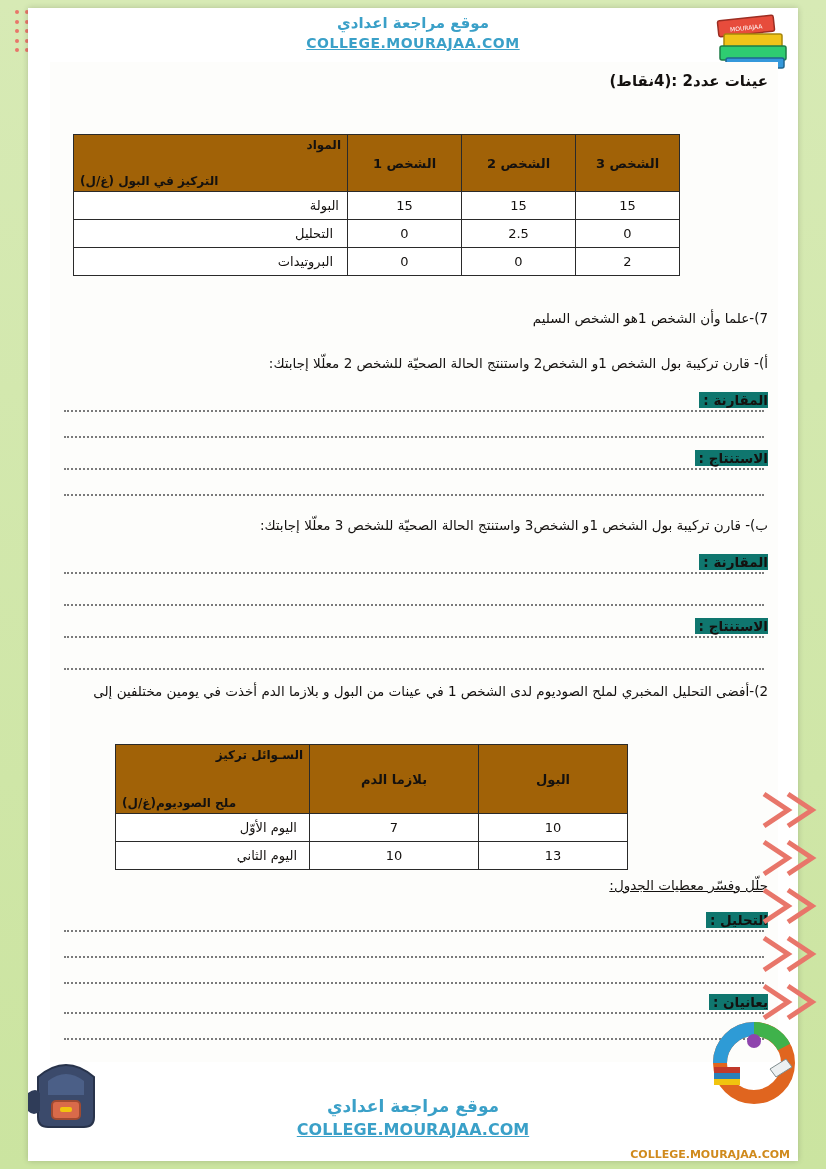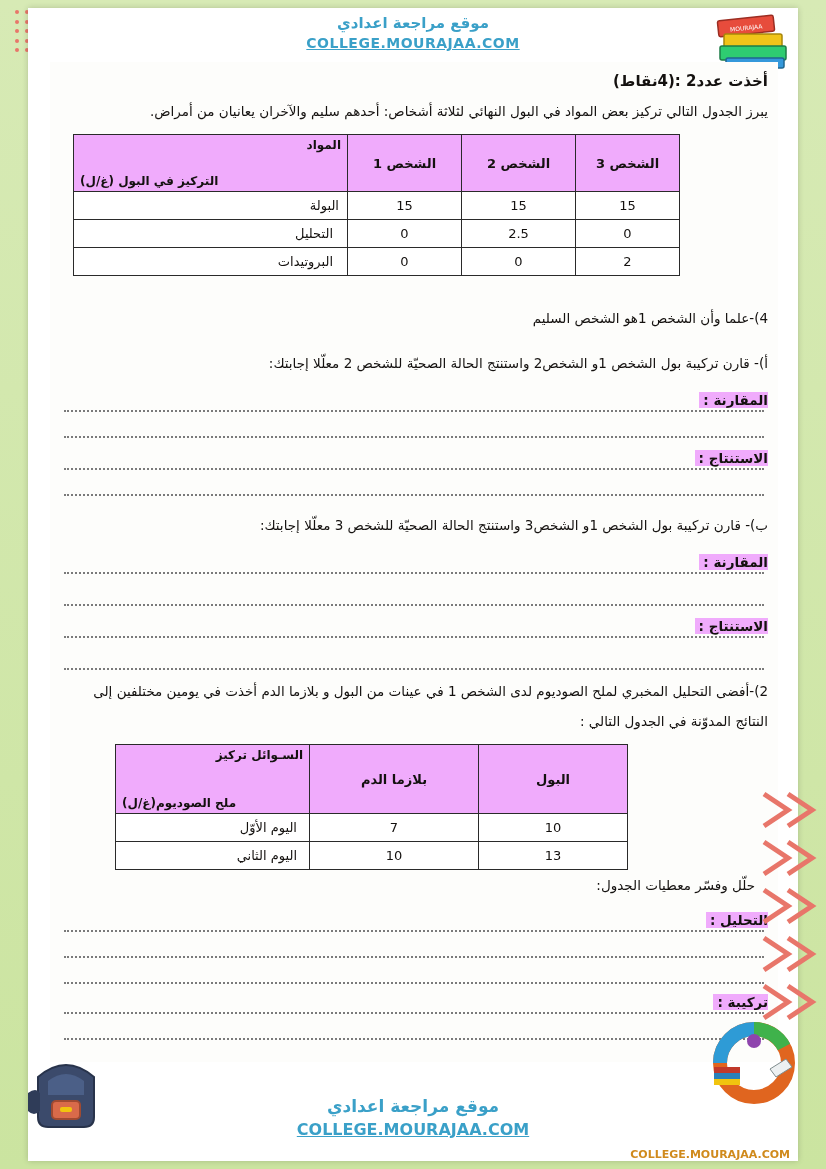--- a/index.html
+++ b/index.html
@@ -67,31 +67,31 @@
     border-collapse:collapse;
     font-size:13px;
     background:#fff;
   }
   table.tbl td,table.tbl th{
     border:1px solid #2a2a2a;
     text-align:center;
     padding:6px 4px;
     font-weight:normal;
   }
-  table.tbl thead td{background:#f0abfc;font-weight:bold;}
+  table.tbl thead td{background:#a16207;font-weight:bold;}
   .corner-cell{
     position:relative;
     background:linear-gradient(to top left, #ffffff 49.6%, #2a2a2a 49.6%, #2a2a2a 50.4%, #ffffff 50.4%);
     height:44px;
   }
   .corner-cell .tl{position:absolute;top:3px;right:6px;font-size:12px;font-weight:bold;}
   .corner-cell .br{position:absolute;bottom:3px;left:6px;font-size:12px;font-weight:bold;}
   
   .ans-row{position:absolute;left:14px;right:14px;border-bottom:2px dotted #7a7a7a;height:0;}
-  .lbl{position:absolute;right:10px;font-size:13.5px;font-weight:bold;background:#f0abfc;padding-left:4px;margin-left:24px;}
+  .lbl{position:absolute;right:10px;font-size:13.5px;font-weight:bold;background:#0f766e;padding-left:4px;margin-left:24px;}
   
   .bot-banner{
     position:absolute;left:28px;bottom:12px;width:770px;text-align:center;
   }
   .bot1{color:#3aa0c8;font-weight:bold;font-size:17px;}
   .bot2{color:#3aa0c8;font-weight:bold;font-size:16px;text-decoration:underline;margin-top:4px;}
   .bot-url{position:absolute;right:36px;bottom:8px;color:#d08a1c;font-weight:bold;font-size:11px;}
   
   .chev{position:absolute;right:8px;width:58px;height:40px;}
   
@@ -139,23 +139,22 @@
     <rect x="14" y="8" width="56" height="16" rx="2" fill="#e74c3c" stroke="#9b2d22" stroke-width="1.5" transform="rotate(-6 42 16)"></rect>
     <rect x="20" y="24" width="58" height="14" rx="2" fill="#f0c419" stroke="#a8860a" stroke-width="1.5"></rect>
     <rect x="16" y="36" width="66" height="14" rx="2" fill="#2ecc71" stroke="#1d7c47" stroke-width="1.5"></rect>
     <rect x="22" y="48" width="58" height="10" rx="2" fill="#3498db" stroke="#1f6690" stroke-width="1.5"></rect>
     <text x="42" y="20" font-size="6" fill="#fff" transform="rotate(-6 42 16)" text-anchor="middle">MOURAJAA</text>
   </svg>
 </div>
 
 <div class="sheet">
 
-  <div class="ex-title">أخذت عدد2 :(4نقاط)</div>
-
-  <div class="para" style="right:10px;top:38px;width:700px;">يبرز الجدول التالي تركيز بعض المواد في البول النهائي لثلاثة أشخاص: أحدهم سليم والآخران يعانيان من أمراض.</div>
+  <div class="ex-title">عينات عدد2 :(4نقاط)</div>
+
 
   <div style="position:absolute;right:98px;top:72px;">
     <table class="tbl">
       <thead>
         <tr>
           <td style="width:95px;">الشخص 3</td>
           <td style="width:105px;">الشخص 2</td>
           <td style="width:105px;">الشخص 1</td>
           <td class="corner-cell" style="width:265px;">
             <span class="tl">المواد</span>
@@ -179,21 +178,21 @@
         <tr>
           <td>2</td>
           <td>0</td>
           <td>0</td>
           <td style="text-align:right;padding-right:14px;">البروتيدات</td>
         </tr>
       </tbody>
     </table>
   </div>
 
-  <div class="para" style="right:10px;top:245px;width:690px;">4)-علما وأن الشخص 1هو الشخص السليم</div>
+  <div class="para" style="right:10px;top:245px;width:690px;">7)-علما وأن الشخص 1هو الشخص السليم</div>
   <div class="para" style="right:10px;top:290px;width:690px;">أ)- قارن تركيبة بول الشخص 1و الشخص2  واستنتج الحالة الصحيّة للشخص 2 معلّلا إجابتك:</div>
 
   <div class="lbl" style="top:330px;">المقارنة :</div>
   <div class="ans-row" style="top:348px;"></div>
   <div class="ans-row" style="top:374px;"></div>
 
   <div class="lbl" style="top:388px;">الاستنتاج :</div>
   <div class="ans-row" style="top:406px;"></div>
   <div class="ans-row" style="top:432px;"></div>
 
@@ -201,21 +200,20 @@
 
   <div class="lbl" style="top:492px;">المقارنة :</div>
   <div class="ans-row" style="top:510px;"></div>
   <div class="ans-row" style="top:542px;"></div>
 
   <div class="lbl" style="top:556px;">الاستنتاج :</div>
   <div class="ans-row" style="top:574px;"></div>
   <div class="ans-row" style="top:606px;"></div>
 
   <div class="para" style="right:10px;top:618px;width:700px;">2)-أفضى التحليل المخبري لملح الصوديوم لدى الشخص 1 في عينات من البول و بلازما الدم أخذت في يومين مختلفين إلى</div>
-  <div class="para" style="right:10px;top:648px;width:700px;">النتائج المدوّنة في الجدول التالي :</div>
 
   <div style="position:absolute;right:150px;top:682px;">
     <table class="tbl">
       <thead>
         <tr>
           <td style="width:140px;">البول</td>
           <td style="width:160px;">بلازما الدم</td>
           <td class="corner-cell" style="width:185px;height:56px;">
             <span class="tl">السـوائل تركيز</span>
             <span class="br">ملح الصوديوم(غ/ل)</span>
@@ -230,28 +228,28 @@
         </tr>
         <tr>
           <td>13</td>
           <td>10</td>
           <td style="text-align:right;padding-right:12px;">اليوم الثاني</td>
         </tr>
       </tbody>
     </table>
   </div>
 
-  <div class="para" style="right:23px;top:812px;width:690px;">حلّل  وفسّر معطيات الجدول:</div>
+  <div class="para" style="right:10px;top:812px;width:690px;text-decoration:underline;">حلّل  وفسّر معطيات الجدول:</div>
 
   <div class="lbl" style="top:850px;">التحليل :</div>
   <div class="ans-row" style="top:868px;"></div>
   <div class="ans-row" style="top:894px;"></div>
   <div class="ans-row" style="top:920px;"></div>
 
-  <div class="lbl" style="top:932px;">تركيبة :</div>
+  <div class="lbl" style="top:932px;">يعانيان :</div>
   <div class="ans-row" style="top:950px;"></div>
   <div class="ans-row" style="top:976px;"></div>
 </div>
 
 <div class="chev" style="top:790px;">
   <svg viewBox="0 0 58 40" width="58" height="40">
       <polyline points="4,4 28,20 4,36" fill="none" stroke="#e8766a" stroke-width="5"></polyline>
       <polyline points="28,4 52,20 28,36" fill="none" stroke="#e8766a" stroke-width="5"></polyline>
     </svg>
 </div>

